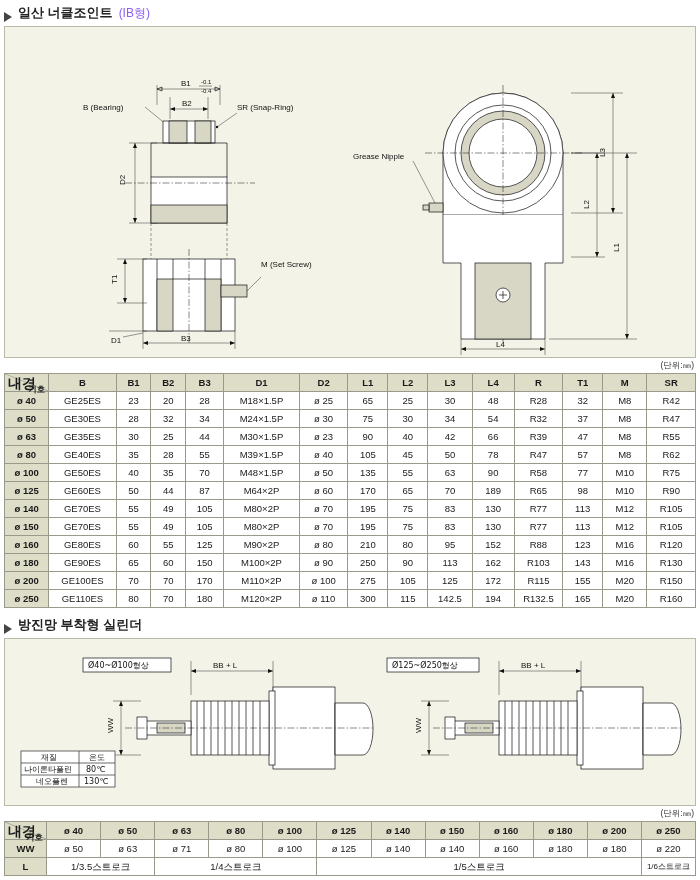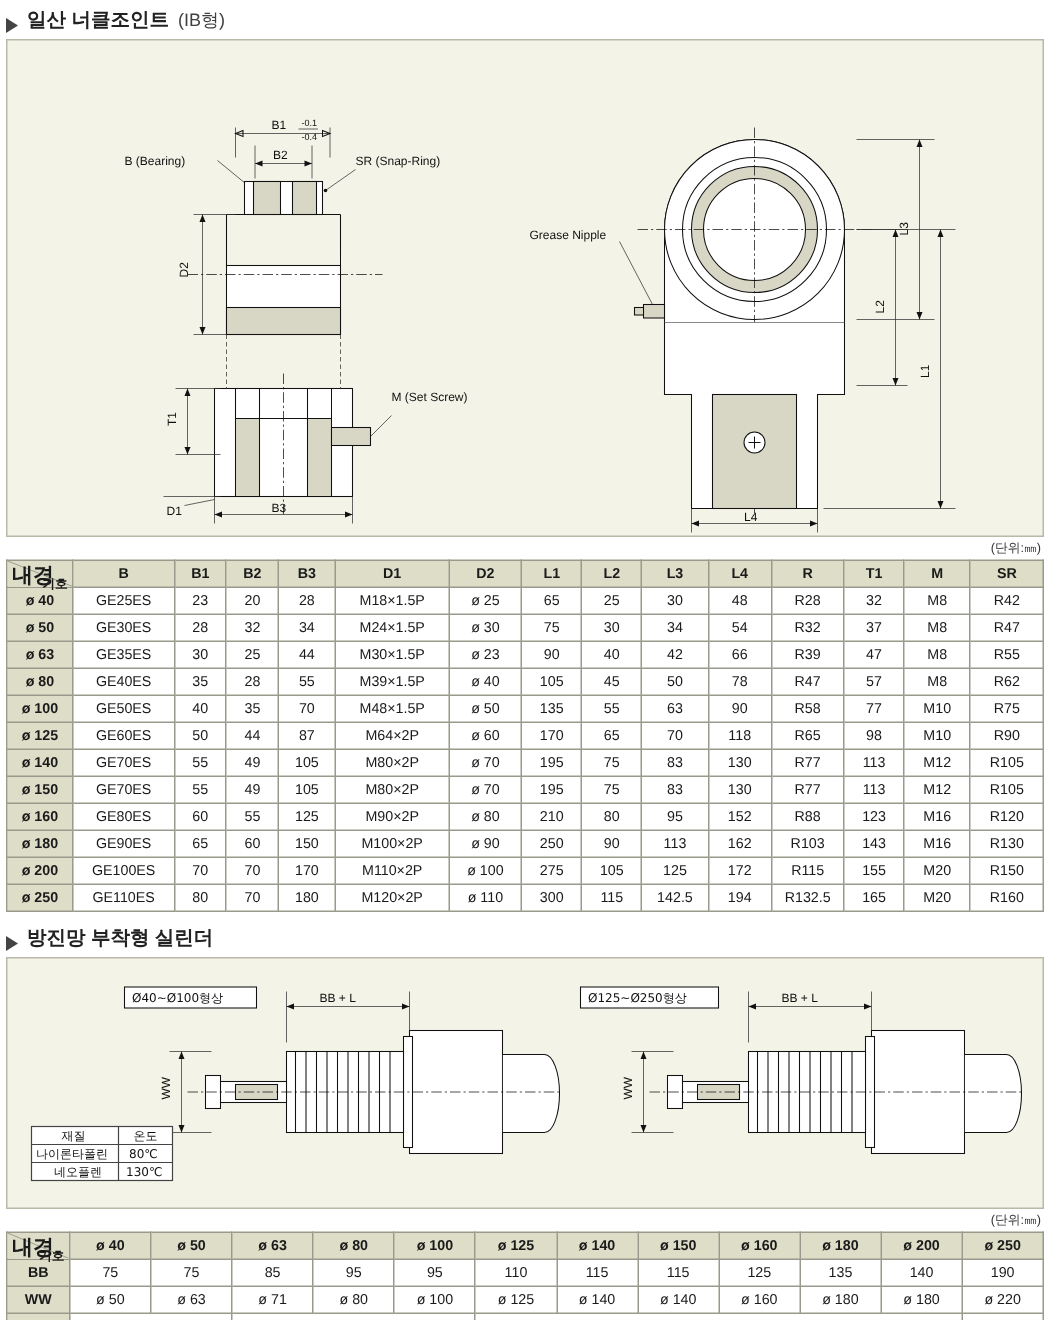--- a/index.html
+++ b/index.html
@@ -18,21 +18,21 @@
     padding:4px 6px 4px 4px;
     font-size:13px;font-weight:bold;color:#222;
   }
   .tri{
     width:0;height:0;
     border-left:8px solid #444;
     border-top:5px solid transparent;
     border-bottom:5px solid transparent;
     display:inline-block;
   }
-  .title-sub{font-size:12px;font-weight:normal;color:#404040;}
+  .title-sub{font-size:12px;font-weight:normal;color:#8b5cf6;}
   .diagram-box{
     border:1px solid #b9b9a8;
     background:#f4f3e7;
     margin:0 4px;
     position:relative;
   }
   .unit-line{
     text-align:right;
     font-size:8.5px;
     color:#333;
@@ -360,21 +360,21 @@
       <td class="rowhead">ø 125</td>
       <td>GE60ES</td>
       <td>50</td>
       <td>44</td>
       <td>87</td>
       <td>M64×2P</td>
       <td>ø 60</td>
       <td>170</td>
       <td>65</td>
       <td>70</td>
-      <td>118</td>
+      <td>189</td>
       <td>R65</td>
       <td>98</td>
       <td>M10</td>
       <td>R90</td>
     </tr>
     <tr>
       <td class="rowhead">ø 140</td>
       <td>GE70ES</td>
       <td>55</td>
       <td>49</td>
@@ -620,35 +620,20 @@
       <th>ø 140</th>
       <th>ø 150</th>
       <th>ø 160</th>
       <th>ø 180</th>
       <th>ø 200</th>
       <th>ø 250</th>
     </tr>
   </thead>
   <tbody>
     <tr>
-      <td class="rowhead">BB</td>
-      <td>75</td>
-      <td>75</td>
-      <td>85</td>
-      <td>95</td>
-      <td>95</td>
-      <td>110</td>
-      <td>115</td>
-      <td>115</td>
-      <td>125</td>
-      <td>135</td>
-      <td>140</td>
-      <td>190</td>
-    </tr>
-    <tr>
       <td class="rowhead">WW</td>
       <td>ø 50</td>
       <td>ø 63</td>
       <td>ø 71</td>
       <td>ø 80</td>
       <td>ø 100</td>
       <td>ø 125</td>
       <td>ø 140</td>
       <td>ø 140</td>
       <td>ø 160</td>

